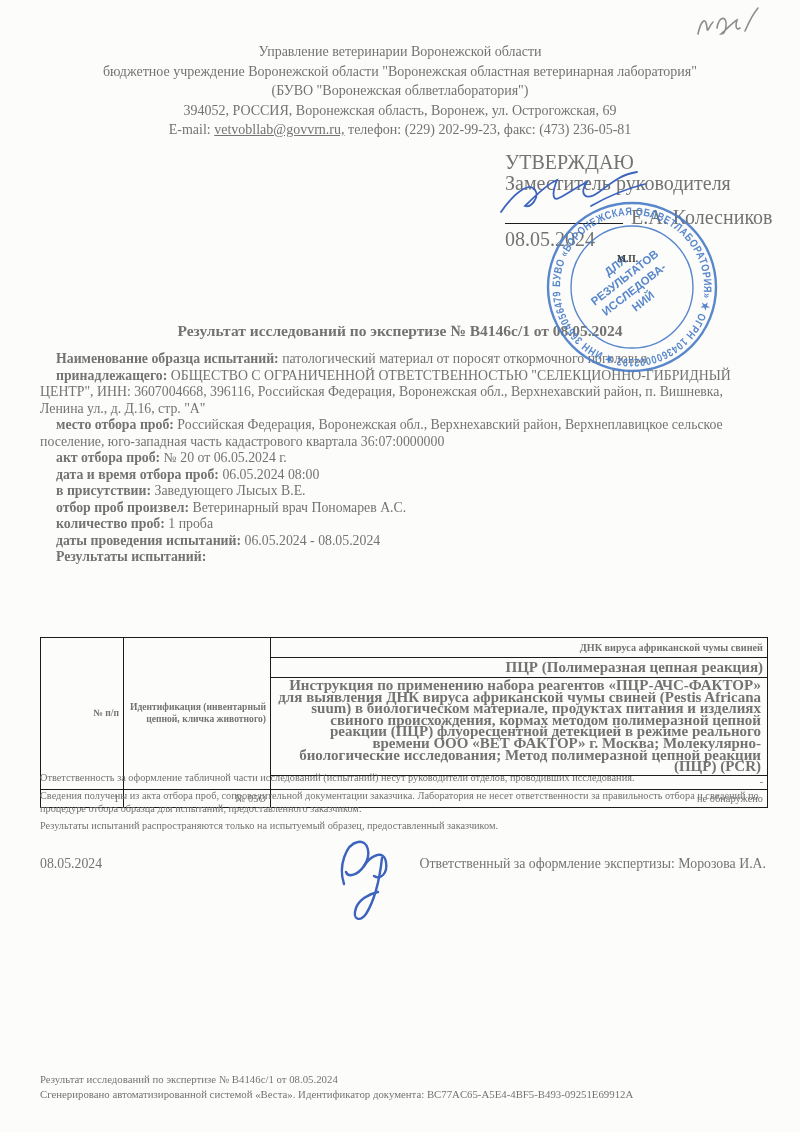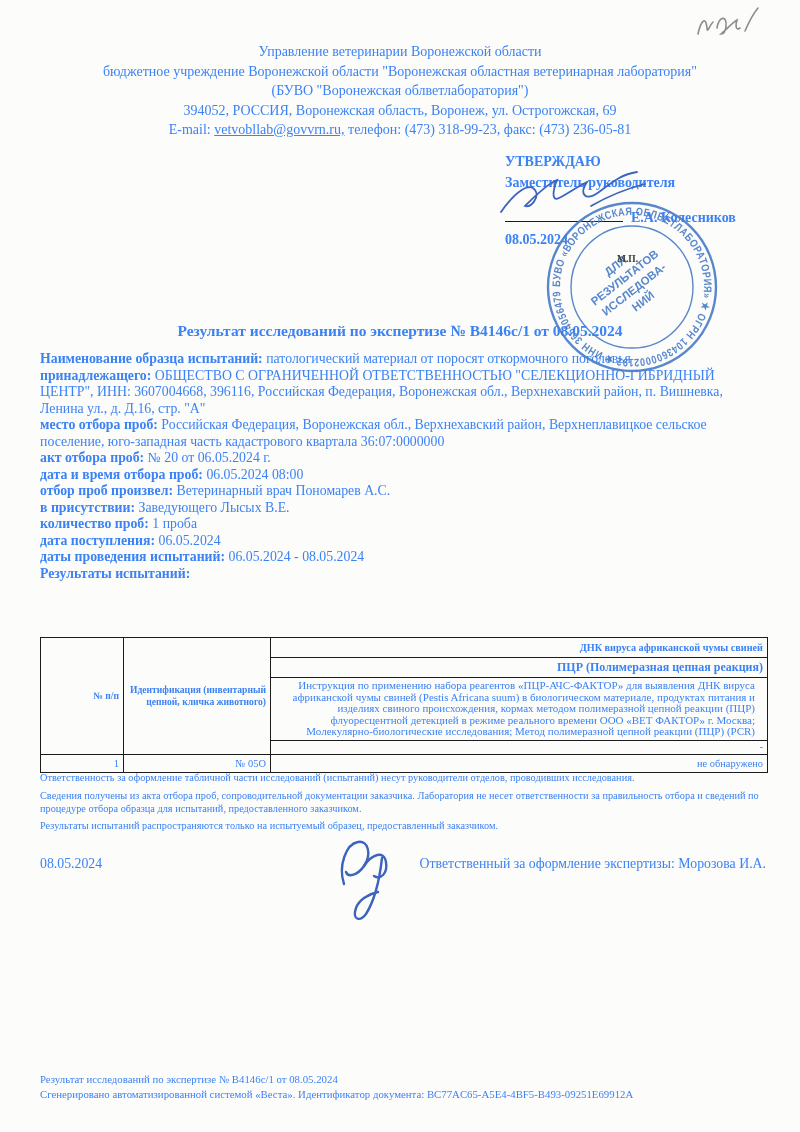--- a/index.html
+++ b/index.html
@@ -1,52 +1,52 @@
 <!DOCTYPE html>
 <html lang="ru"><head>
 <meta charset="utf-8">
 <style>
   html,body{margin:0;padding:0;}
   .page{
     position:relative; width:800px; height:1132px;
     background:#fcfcfa; overflow:hidden;
-    font-family:"Liberation Serif", serif; color:#3b82f6;
+    font-family:"Liberation Serif", serif; color:#737373;
   }
   
   .doc-header{position:absolute; top:42px; left:0; width:800px; text-align:center;
     font-size:14px; line-height:19.5px;}
   .doc-header .email-link{text-decoration:underline;}
   
-  .approval{position:absolute; top:152px; left:505px; width:270px; font-size:14px; line-height:20.5px;font-weight:bold;}
+  .approval{position:absolute; top:152px; left:505px; width:270px; font-size:20px; line-height:20.5px;}
   .sig-line-row{position:relative; margin-top:14px; white-space:nowrap;}
   .sig-line{display:inline-block; width:118px; border-bottom:1.2px solid #1c1c1c; height:14px; vertical-align:baseline;}
   .approver-name{margin-left:8px;}
   .approval-date{margin-top:1px;}
   .approval-signature{position:absolute; top:168px; left:495px; width:160px; height:52px; z-index:3;}
   
   .stamp{position:absolute; top:200px; left:545px; width:174px; height:174px; z-index:4; opacity:.92;}
   
   .handwriting{position:absolute; top:4px; left:690px; width:86px; height:44px;}
   
   .doc-title{position:absolute; top:322px; left:0; width:800px; text-align:center;
     font-size:15.5px; font-weight:bold;}
   
   .details{position:absolute; top:351px; left:40px; width:728px; font-size:13.8px; line-height:16.5px; text-align:left;}
   .details p{margin:0;}
-  .lbl{font-weight:bold;}
+  .lbl{font-weight:bold;margin-left:16px;}
   
   .results-table{position:absolute; top:637px; left:40px; width:728px;}
   table{border-collapse:collapse; width:100%; table-layout:fixed; border:1.6px solid #1b1b1b;}
   td{border:1px solid #1b1b1b; padding:1px 4px; vertical-align:middle; text-align:right;}
   .col-num{width:34px;padding-left:44px;}
   .col-id{width:138px;}
   .hdr-cell{font-weight:bold; font-size:9.6px; line-height:12px;}
   .grp-cell{font-weight:bold; font-size:10.2px; height:17px;}
-  .mshort-cell{font-weight:bold; font-size:12px; height:17px;}
-  .mfull-cell{font-weight:normal; font-size:11px; line-height:11.6px; padding:2px 12px;}
+  .mshort-cell{font-weight:bold; font-size:15px; height:17px;}
+  .mfull-cell{font-weight:bold; font-size:15px; line-height:11.6px; padding:2px 6px;}
   .sub-cell{font-size:10px; height:11px; line-height:10px;}
   .data-cell{font-size:10.4px; height:15px;}
   
   .notes{position:absolute; top:771px; left:40px; width:732px; font-size:10.3px; line-height:13px;}
   .notes p{margin:0 0 4.5px 0;}
   
   .signoff{position:absolute; top:856px; left:40px; width:726px; font-size:13.8px;}
   .signoff-row{display:flex; justify-content:space-between; align-items:baseline;}
   .main-signature{position:absolute; left:290px; top:-28px; width:80px; height:96px; z-index:2;}
   
@@ -67,21 +67,21 @@
   </svg>
 
   <div class="doc-header">
     <div>Управление ветеринарии Воронежской области</div>
     <div>бюджетное учреждение Воронежской области "Воронежская областная ветеринарная лаборатория"</div>
     <div>(БУВО "Воронежская облветлаборатория")</div>
     <div>394052, РОССИЯ, Воронежская область, Воронеж, ул. Острогожская, 69</div>
     <div>
       <span>E-mail:</span>
       <span class="email-link">vetvobllab@govvrn.ru,</span>
-      <span>телефон: (473) 318-99-23, факс: (473) 236-05-81</span>
+      <span>телефон: (229) 202-99-23, факс: (473) 236-05-81</span>
     </div>
   </div>
 
   <div class="approval">
     <div>УТВЕРЖДАЮ</div>
     <div>Заместитель руководителя</div>
     <div class="sig-line-row">
       <span class="sig-line"></span><span class="approver-name">Е.А. Колесников</span>
     </div>
     <div class="approval-date">08.05.2024</div>
@@ -113,24 +113,23 @@
   </svg>
 
   <div class="doc-title">Результат исследований по экспертизе № В4146с/1 от 08.05.2024</div>
 
   <div class="details">
     <p><span class="lbl">Наименование образца испытаний:</span> <span>патологический материал от поросят откормочного поголовья</span></p>
     <p><span class="lbl">принадлежащего:</span> <span>ОБЩЕСТВО С ОГРАНИЧЕННОЙ ОТВЕТСТВЕННОСТЬЮ "СЕЛЕКЦИОННО-ГИБРИДНЫЙ ЦЕНТР", ИНН: 3607004668, 396116, Российская Федерация, Воронежская обл., Верхнехавский район, п. Вишневка, Ленина ул., д. Д.16, стр. "А"</span></p>
     <p><span class="lbl">место отбора проб:</span> <span>Российская Федерация, Воронежская обл., Верхнехавский район, Верхнеплавицкое сельское поселение, юго-западная часть кадастрового квартала 36:07:0000000</span></p>
     <p><span class="lbl">акт отбора проб:</span> <span>№ 20 от 06.05.2024 г.</span></p>
     <p><span class="lbl">дата и время отбора проб:</span> <span>06.05.2024 08:00</span></p>
+    <p><span class="lbl">в присутствии:</span> <span>Заведующего Лысых В.Е.</span></p>
     <p><span class="lbl">отбор проб произвел:</span> <span>Ветеринарный врач Пономарев А.С.</span></p>
-    <p><span class="lbl">в присутствии:</span> <span>Заведующего Лысых В.Е.</span></p>
     <p><span class="lbl">количество проб:</span> <span>1 проба</span></p>
-    <p><span class="lbl">дата поступления:</span> <span>06.05.2024</span></p>
     <p><span class="lbl">даты проведения испытаний:</span> <span>06.05.2024 - 08.05.2024</span></p>
     <p><span class="lbl">Результаты испытаний:</span></p>
   </div>
 
   <div class="results-table">
     <table>
       <tbody>
         <tr>
           <td class="col-num hdr-cell" rowspan="4">№ п/п</td>
           <td class="col-id hdr-cell" rowspan="4">Идентификация (инвентарный цепной, кличка животного)</td>

